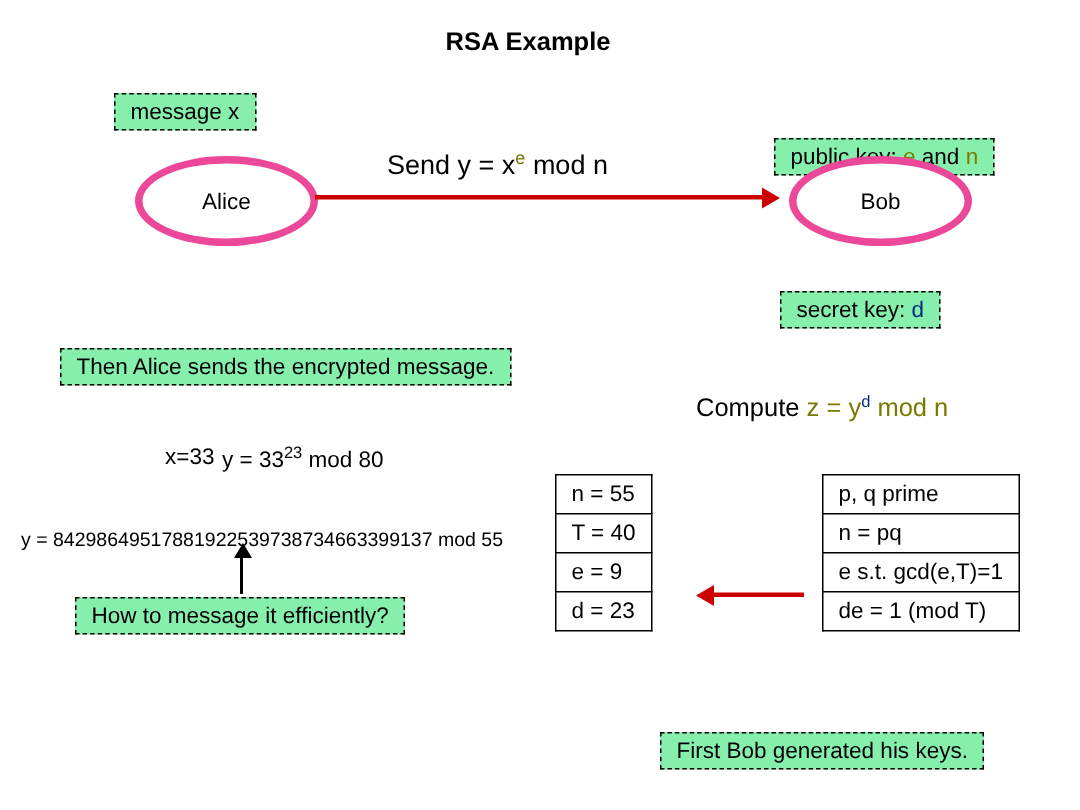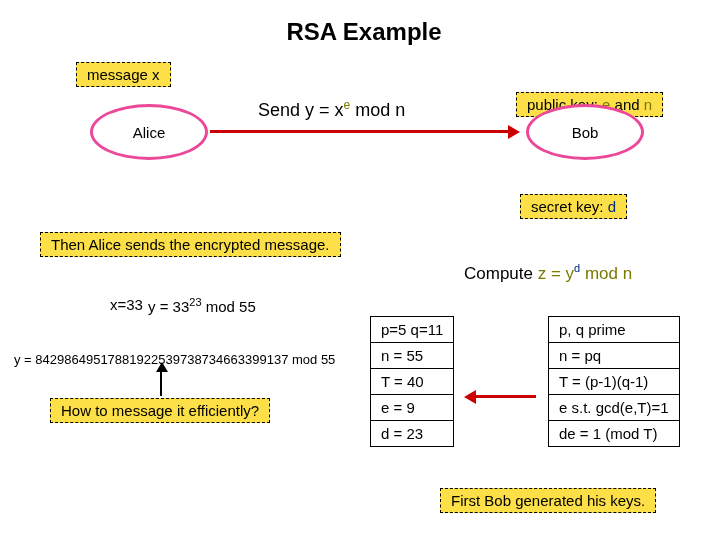--- a/index.html
+++ b/index.html
@@ -12,34 +12,33 @@
     color: #000;
     position: relative;
     background: #fff;
   }
   .title {
     position: absolute;
     top: 18px;
     left: 0;
     width: 704px;
     text-align: center;
-    font-size: 24px;
+    font-size: 17px;
     font-weight: bold;
-    margin-left: 12px;
   }
   .dashed-box {
     position: absolute;
     border: 1.5px dashed #000;
     padding: 3px 10px;
-    background: #fde047;
+    background: #86efac;
     white-space: nowrap;
   }
   .ellipse {
     position: absolute;
-    border: 3px solid #ec4899;
+    border: 5px solid #ec4899;
     border-radius: 50%;
     display: flex;
     align-items: center;
     justify-content: center;
     background: #fff;
   }
   .red-arrow-right {
     position: absolute;
     height: 0;
     border-top: 3px solid #c00;
@@ -135,36 +134,33 @@
 </div>
 
 <div style="position:absolute; left:464px; top:262px; font-size:17px;">
   <span>Compute</span>
   <span class="olive">z = y</span><sup class="navy" style="font-size:11px;">d</sup><span class="olive"> mod n</span>
 </div>
 
 <div style="position:absolute; left:62px; top:296px;margin-left:48px;">x=33</div>
 
 <div style="position:absolute; left:148px; top:296px;">
-  <span>y = 33</span><sup style="font-size:11px;">23</sup><span> mod 55</span>
+  <span>y = 33</span><sup style="font-size:11px;">23</sup><span> mod 80</span>
 </div>
 
 <div class="small" style="position:absolute; left:14px; top:352px;">y = 84298649517881922539738734663399137 mod 55</div>
 
 <div class="up-arrow" style="left:160px; top:372px; height:24px;"></div>
 
 <div class="dashed-box" style="left:50px; top:398px;">
   <span>How to message it efficiently?</span>
 </div>
 
 <table class="vals" style="left:370px; top:316px;">
   <tbody>
-      <tr>
-        <td>p=5 q=11</td>
-      </tr>
   <tr>
         <td>n = 55</td>
       </tr>
   <tr>
         <td>T = 40</td>
       </tr>
   <tr>
         <td>e = 9</td>
       </tr>
   <tr>
@@ -175,23 +171,20 @@
 
 <table class="vals" style="left:548px; top:316px;">
   <tbody>
       <tr>
         <td>p, q prime</td>
       </tr>
   <tr>
         <td>n = pq</td>
       </tr>
   <tr>
-        <td>T = (p-1)(q-1)</td>
-      </tr>
-  <tr>
         <td>e s.t. gcd(e,T)=1</td>
       </tr>
   <tr>
         <td>de = 1 (mod T)</td>
       </tr>
 </tbody>
   </table>
 
 <div class="red-arrow-left" style="left:474px; top:395px; width:62px;"></div>
 

